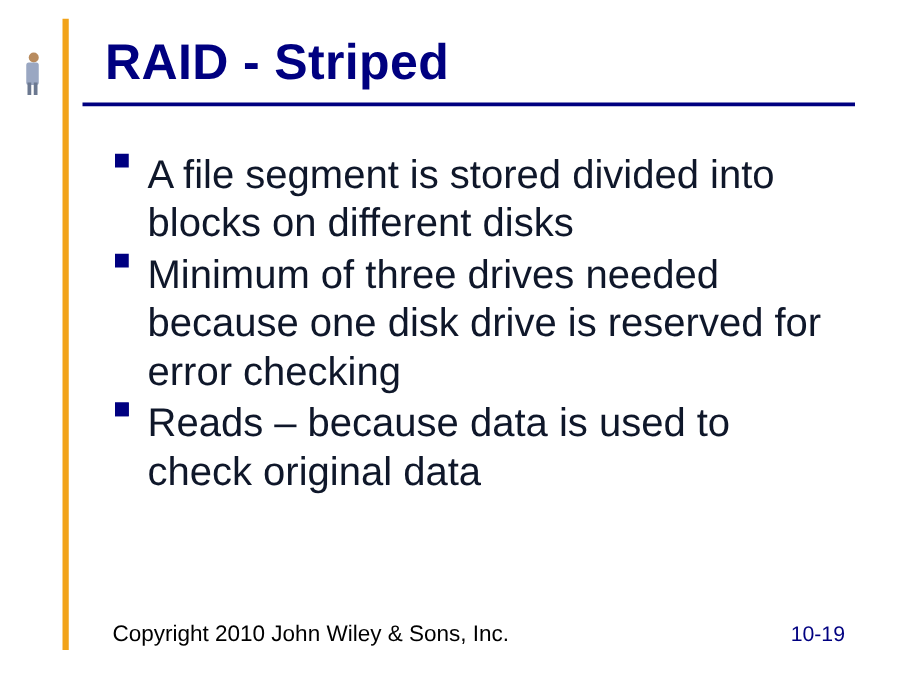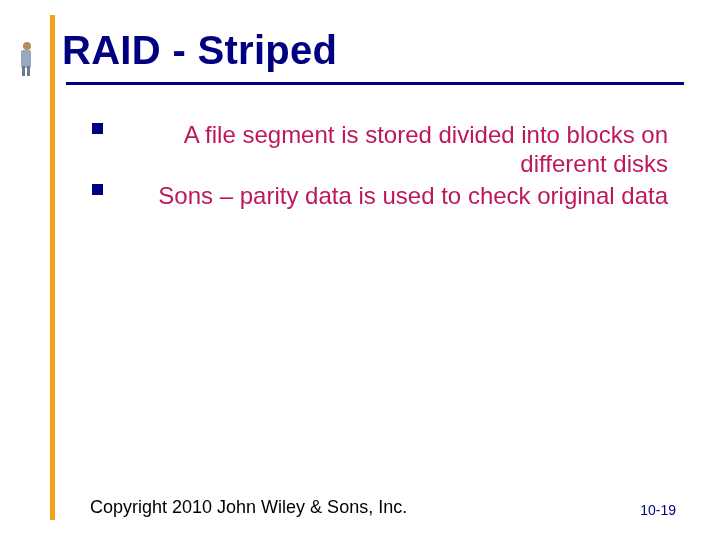--- a/index.html
+++ b/index.html
@@ -50,44 +50,43 @@
   .emblem .leg1, .emblem .leg2 {
     position: absolute;
     top: 26px;
     width: 3px; height: 10px;
     background: #6b7890;
   }
   .emblem .leg1 { left: 7px; }
   .emblem .leg2 { left: 12px; }
   .title {
     position: absolute;
-    left: 62px;
+    left: 84px;
     top: 28px;
     font-size: 40px;
     font-weight: bold;
     color: #000080;
     letter-spacing: 0.3px;
   }
   .title-underline {
     position: absolute;
     left: 66px;
     top: 82px;
     right: 36px;
     height: 3px;
     background: #000080;
   }
   .content {
     position: absolute;
     left: 90px;
     right: 52px;
     top: 120px;
-    font-size: 24px;
+    font-size: 32px;
     line-height: 1.22;
-    color: #be185d;
-    text-align: right;
+    color: #0f172a;
   }
   .content ul {
     list-style: none;
     margin: 0;
     padding: 0;
   }
   .content li {
     position: relative;
     padding-left: 28px;
     margin-bottom: 2px;
@@ -104,21 +103,21 @@
     position: absolute;
     left: 90px;
     bottom: 22px;
     font-size: 18px;
     color: #000;
   }
   .pagenum {
     position: absolute;
     right: 44px;
     bottom: 22px;
-    font-size: 14px;
+    font-size: 17px;
     color: #000080;
   }
 </style>
 </head>
 <body>
 
 <div class="slide">
 
   <div class="vbar"></div>
 
@@ -133,27 +132,28 @@
   <div class="title-underline"></div>
 
   <div class="content">
     <ul>
       <li>
         <span class="blt"></span>
         <span>A file segment is stored divided into blocks on different disks</span>
       </li>
       <li>
         <span class="blt"></span>
+        <span>Minimum of three drives needed because one disk drive is reserved for error checking</span>
       </li>
       <li>
         <span class="blt"></span>
       </li>
       <li>
         <span class="blt"></span>
-        <span>Sons – parity data is used to check original data</span>
+        <span>Reads – because data is used to check original data</span>
       </li>
     </ul>
   </div>
 
   <div class="copyright">Copyright 2010 John Wiley &amp; Sons, Inc.</div>
   <div class="pagenum">10-19</div>
 
 </div>
 
 </body></html>

